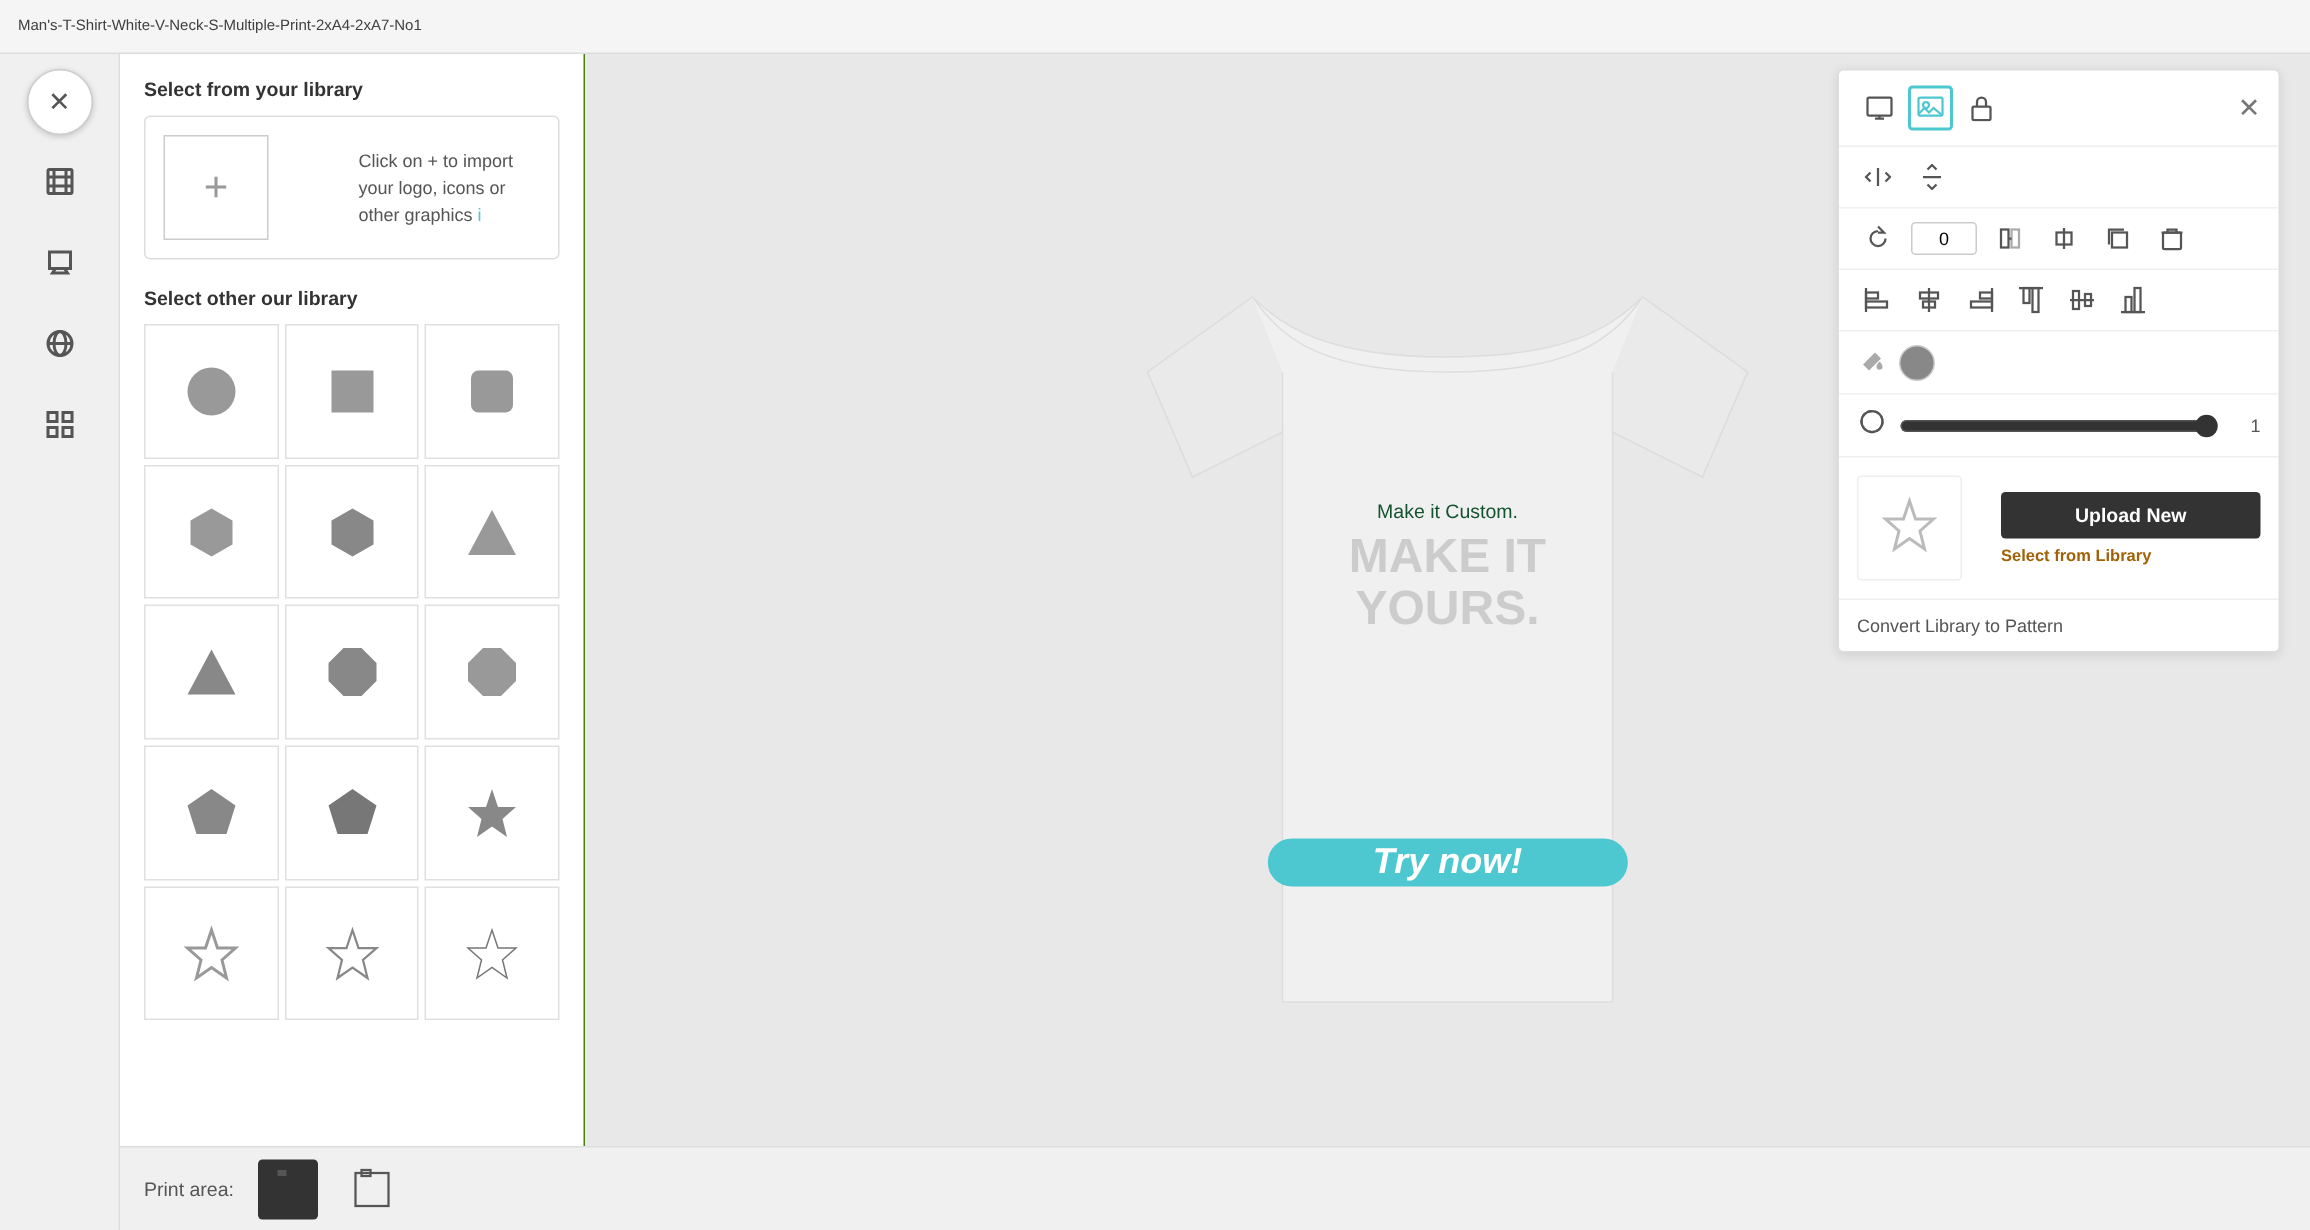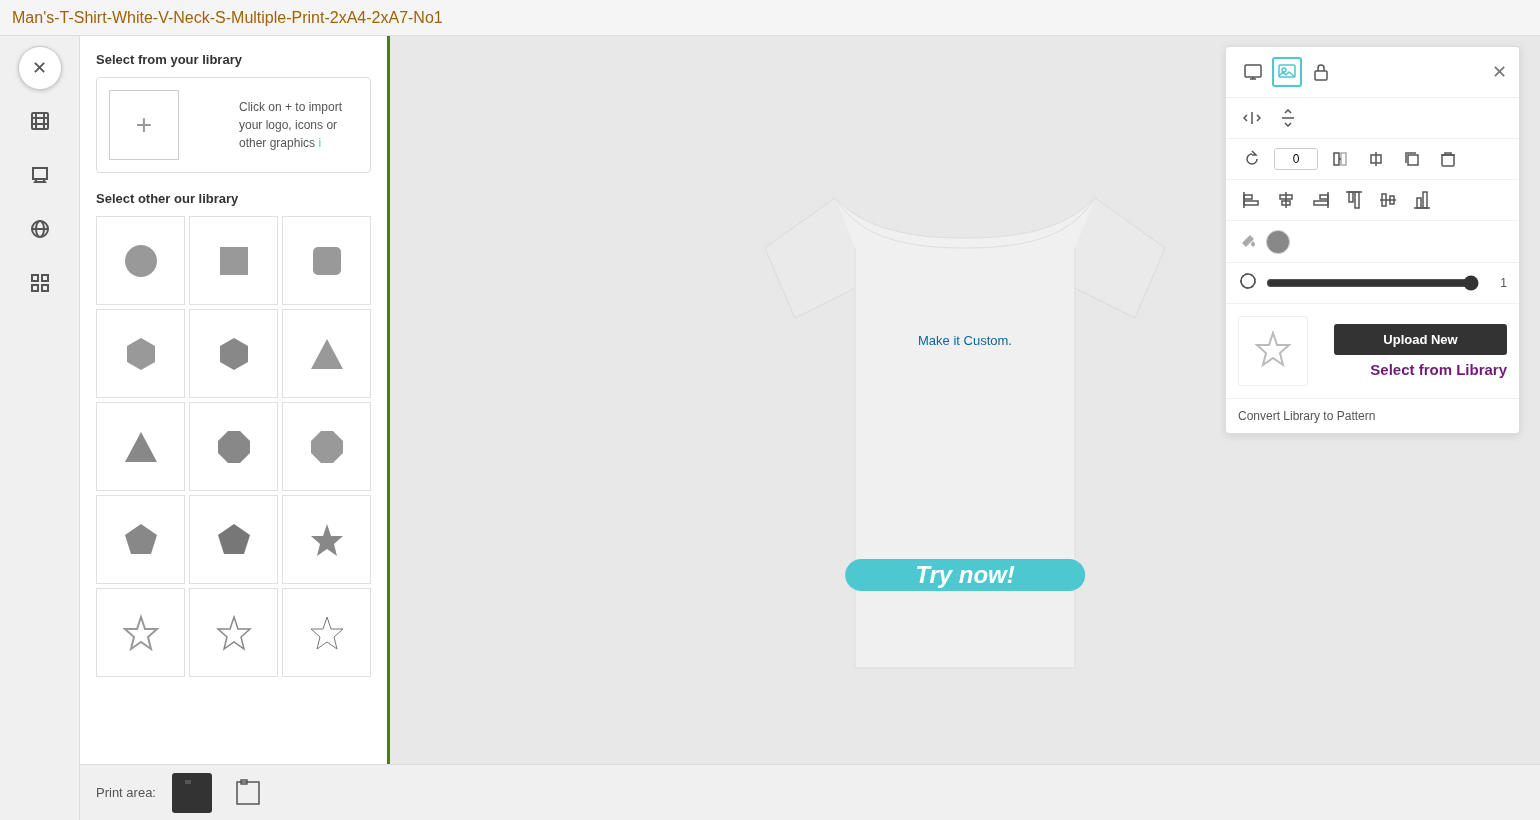--- a/index.html
+++ b/index.html
@@ -18,22 +18,22 @@
       top: 0; left: 0; right: 0;
       height: 36px;
       background: #f5f5f5;
       border-bottom: 1px solid #ddd;
       display: flex;
       align-items: center;
       padding: 0 12px;
       z-index: 100;
     }
     #title-bar span {
-      font-size: 16px;
-      color: #a16207;
+      font-size: 10px;
+      color: #404040;
     }
 
     
     #main-container {
       position: absolute;
       top: 36px; left: 0; right: 0; bottom: 0;
       display: flex;
     }
 
     
@@ -67,21 +67,21 @@
       background: #fff;
       border: 1px solid #ccc;
       width: 44px;
       height: 44px;
     }
 
     
     #library-panel {
       width: 310px;
       background: #fff;
-      border-right: 3px solid #4d7c0f;
+      border-right: 1px solid #4d7c0f;
       overflow-y: auto;
       padding: 16px;
     }
     #library-panel h3 {
       font-size: 13px;
       font-weight: 600;
       color: #333;
       margin-bottom: 10px;
     }
 
@@ -166,21 +166,21 @@
       height: 100%;
     }
 
     
     .shirt-text-small {
       position: absolute;
       top: 36%;
       left: 50%;
       transform: translateX(-50%);
       font-size: 13px;
-      color: #0369a1;
+      color: #14532d;
       white-space: nowrap;
     }
     .shirt-text-large {
       position: absolute;
       top: 39%;
       left: 50%;
       transform: translateX(-50%);
       font-size: 32px;
       font-weight: 900;
       color: #ccc;
@@ -410,25 +410,24 @@
       background: #333;
       color: #fff;
       border: none;
       border-radius: 3px;
       padding: 8px 16px;
       font-size: 13px;
       cursor: pointer;
       font-weight: 600;
     }
     .select-library-link {
-      font-size: 15px;
-      color: #701a75;
+      font-size: 11px;
+      color: #a16207;
       cursor: pointer;
       font-weight: 600;
-      text-align: right;
     }
 
     
     .convert-row {
       padding: 10px 12px;
       font-size: 12px;
       color: #555;
       cursor: pointer;
     }
   </style>
@@ -588,20 +587,21 @@
 
         <path d="M130,110 C150,140 180,160 260,160 C340,160 370,140 390,110" fill="none" stroke="#ddd" stroke-width="1"></path>
 
         <path d="M130,110 L60,160 L90,230 L150,200 L150,160" fill="#eaeaea" stroke="#ddd" stroke-width="1"></path>
 
         <path d="M390,110 L460,160 L430,230 L370,200 L370,160" fill="#eaeaea" stroke="#ddd" stroke-width="1"></path>
       </svg>
 
       
       <div class="shirt-text-small">Make it Custom.</div>
+      <div class="shirt-text-large">MAKE IT<br>YOURS.</div>
 
       
       <button class="try-now-btn">Try now!</button>
     </div>
 
     <div id="right-panel">
 
       <div class="right-panel-header">
         <div class="rph-icon">
           <svg width="18" height="18" viewBox="0 0 18 18" fill="none" stroke="#555" stroke-width="1.5">

